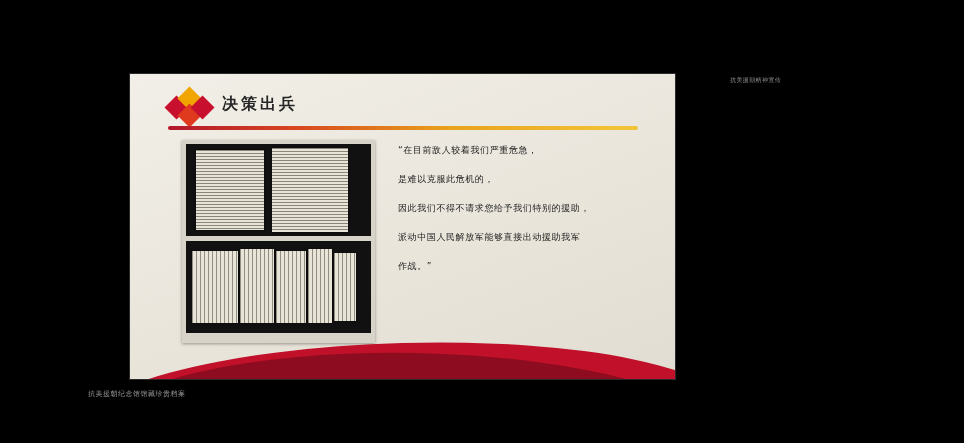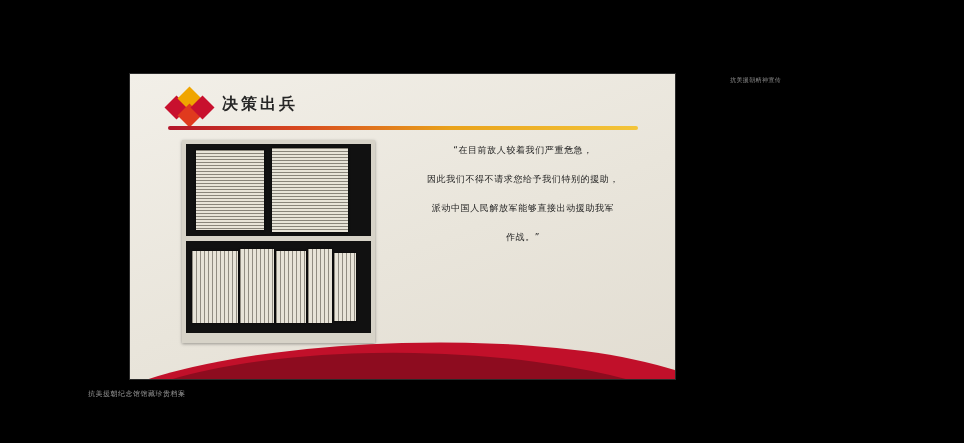--- a/index.html
+++ b/index.html
@@ -129,21 +129,21 @@
     position: absolute;
     left: 268px;
     top: 66px;
     width: 250px;
     color: #1d1d1d;
     font-family: "DejaVu Sans", sans-serif;
     font-size: 9px;
     line-height: 21px;
     letter-spacing: 0.6px;
   }
-  .quote p { margin: 0 0 8px 0; text-align: center; }
+  .quote p { margin: 0 0 8px 0; }
 
   
   .ribbon {
     position: absolute;
     left: 0;
     bottom: 0;
     width: 100%;
     height: 52px;
     overflow: hidden;
   }
@@ -251,20 +251,21 @@
             <div class="scanlines vert"></div>
           </div>
           <div class="scanpage" style="left:148px; top:12px; width:22px; height:68px;">
             <div class="scanlines vert"></div>
           </div>
         </div>
       </div>
 
       <div class="quote">
         <p>“在目前敌人较着我们严重危急，</p>
+        <p>是难以克服此危机的，</p>
         <p>因此我们不得不请求您给予我们特别的援助，</p>
         <p>派动中国人民解放军能够直接出动援助我军</p>
         <p>作战。”</p>
       </div>
 
       <div class="ribbon">
         <div class="r2"></div>
         <div class="r1"></div>
         <div class="r3"></div>
       </div>

